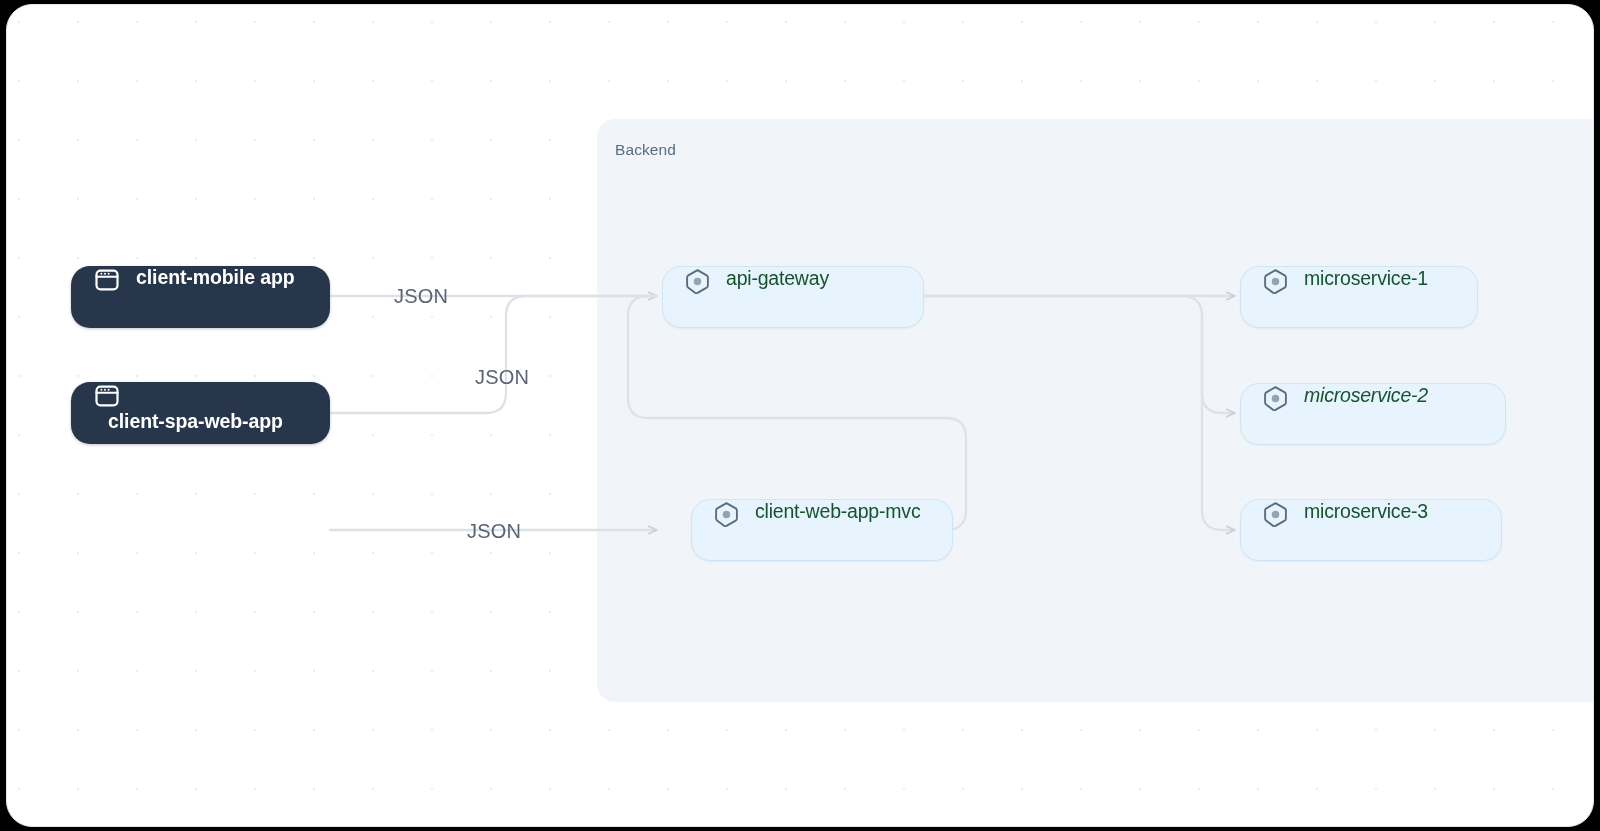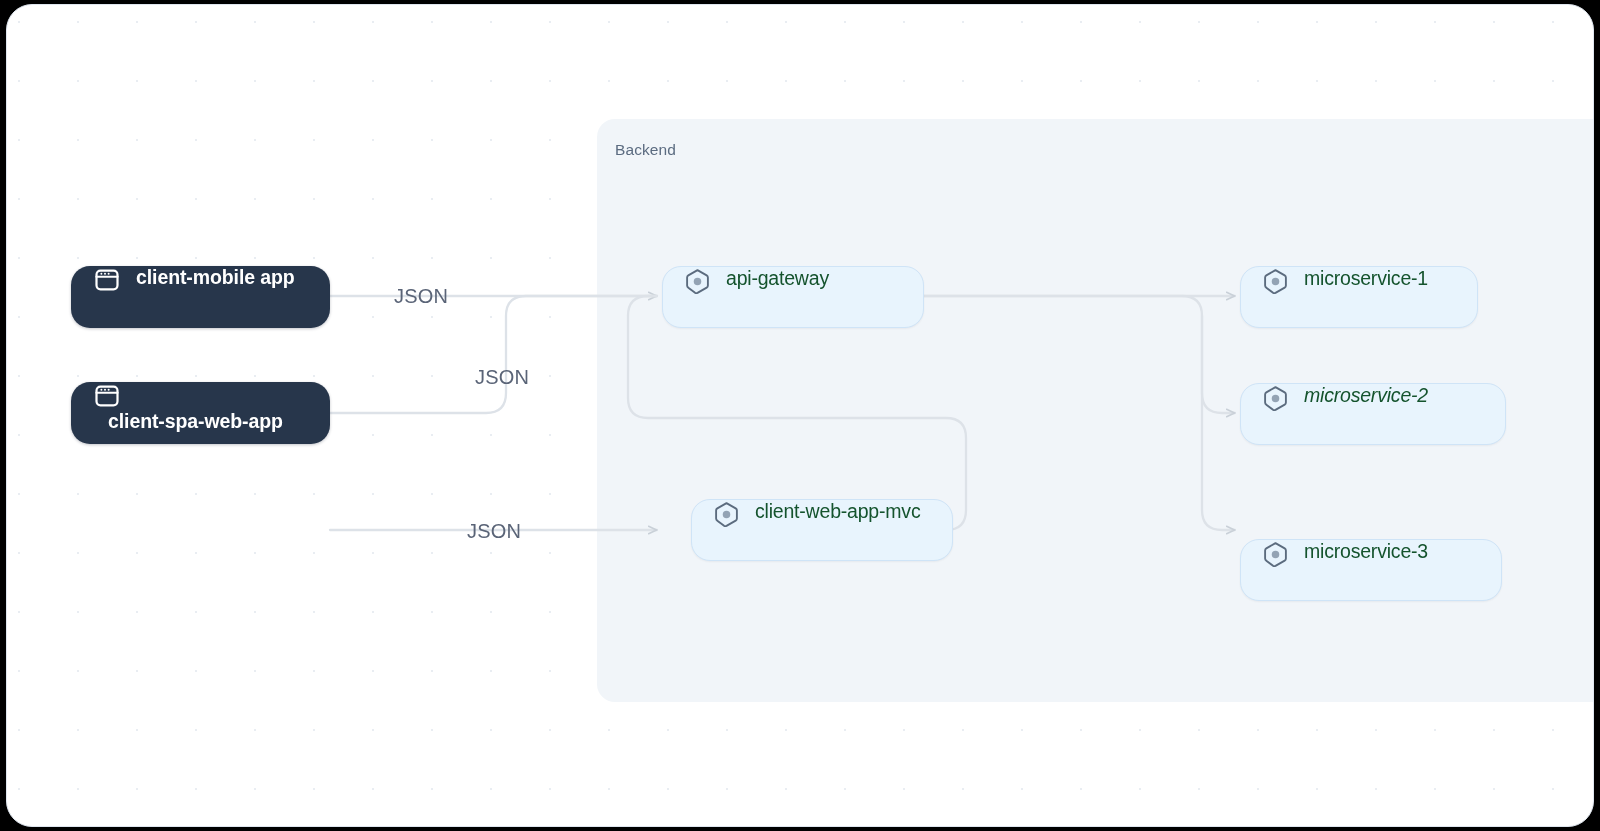--- a/index.html
+++ b/index.html
@@ -224,21 +224,21 @@
     <div class="node service" style="left:1233px; top:378px; width:266px;font-style:italic;">
       <span class="node-icon">
         <svg width="29" height="29" viewBox="0 0 24 24" fill="none">
           <path d="M12 2.6 L19.6 6.9 Q20.6 7.5 20.6 8.6 L20.6 15.4 Q20.6 16.5 19.6 17.1 L12 21.4 Q11 21.9 10 21.4 L4.4 17.1 Q3.4 16.5 3.4 15.4 L3.4 8.6 Q3.4 7.5 4.4 6.9 Z" stroke="#5b6b7e" stroke-width="1.55" stroke-linejoin="round"></path>
           <circle cx="12" cy="12" r="3.1" fill="#93a3b4"></circle>
         </svg>
       </span>
       <span class="node-label">microservice-2</span>
     </div>
 
-    <div class="node service" style="left:1233px; top:494px; width:262px;margin-top:40px;">
+    <div class="node service" style="left:1233px; top:494px; width:262px;">
       <span class="node-icon">
         <svg width="29" height="29" viewBox="0 0 24 24" fill="none">
           <path d="M12 2.6 L19.6 6.9 Q20.6 7.5 20.6 8.6 L20.6 15.4 Q20.6 16.5 19.6 17.1 L12 21.4 Q11 21.9 10 21.4 L4.4 17.1 Q3.4 16.5 3.4 15.4 L3.4 8.6 Q3.4 7.5 4.4 6.9 Z" stroke="#5b6b7e" stroke-width="1.55" stroke-linejoin="round"></path>
           <circle cx="12" cy="12" r="3.1" fill="#93a3b4"></circle>
         </svg>
       </span>
       <span class="node-label">microservice-3</span>
     </div>
 
   </div>

